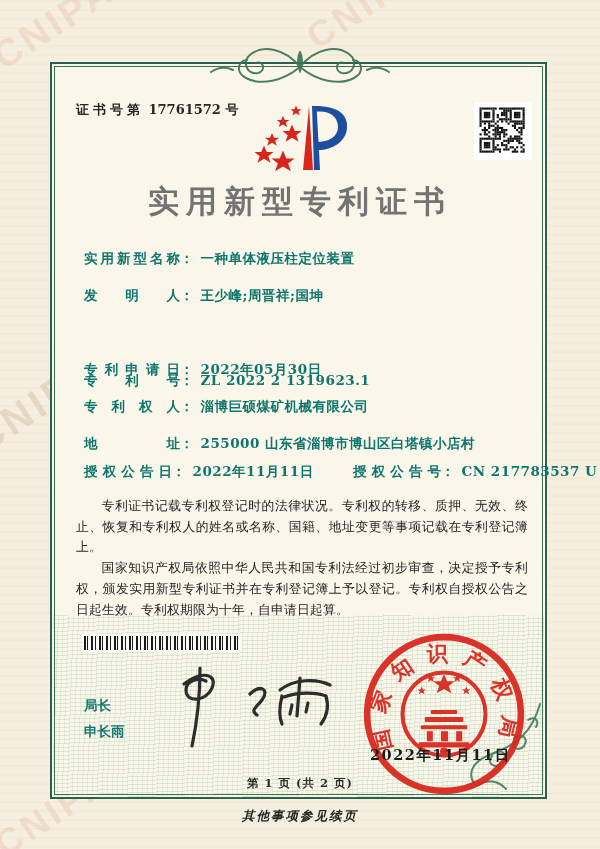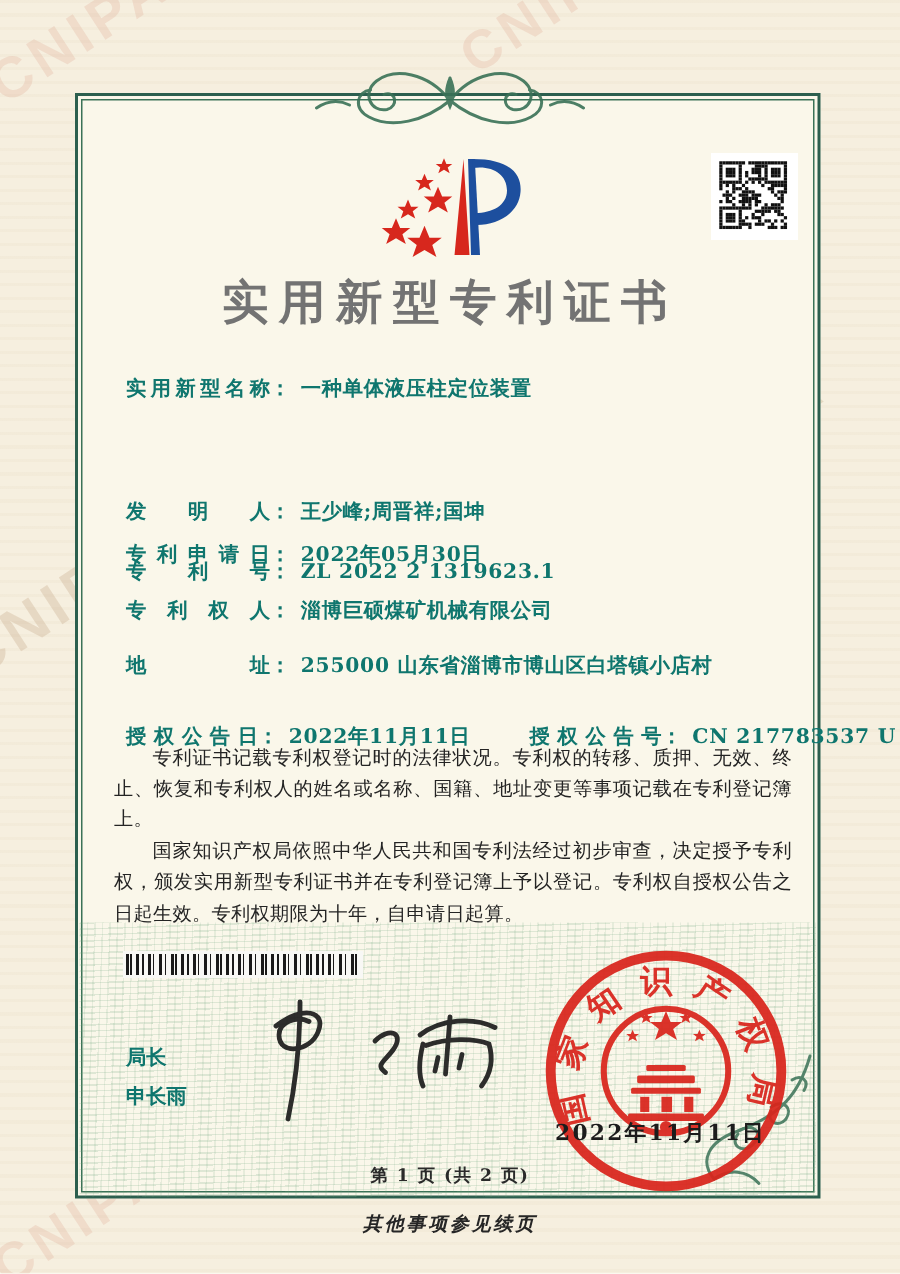--- a/index.html
+++ b/index.html
@@ -86,20 +86,25 @@
   <svg class="ornament-corner" width="92" height="95" viewBox="0 0 92 95">
     <g fill="none" stroke="#3a7257" stroke-width="2" stroke-linecap="round" opacity=".85">
       <path d="M88,4 C80,32 66,44 40,54 C20,61 14,74 24,86"></path>
       <path d="M40,54 C50,48 58,55 50,63 C43,70 34,63 40,56"></path>
       <path d="M24,86 C34,79 46,80 54,89"></path>
       <path d="M62,38 C70,33 77,38 72,46 C67,52 59,48 62,41"></path>
       <path d="M76,20 C82,16 88,20 84,27"></path>
     </g>
   </svg>
 
+  <div class="cert-no">
+    <span class="sp">证书号第</span>
+    <span>17761572</span>
+    <span>号</span>
+  </div>
 
   <svg class="logo" width="96" height="76" viewBox="0 0 96 76">
     <g fill="#d7271d">
       <path d="M0,-10 L2.9,-3.1 10,-3.1 4.5,1.2 6.9,8.1 0,4 -6.9,8.1 -4.5,1.2 -10,-3.1 -2.9,-3.1 Z" transform="translate(44,11) scale(0.55)"></path>
       <path d="M0,-10 L2.9,-3.1 10,-3.1 4.5,1.2 6.9,8.1 0,4 -6.9,8.1 -4.5,1.2 -10,-3.1 -2.9,-3.1 Z" transform="translate(31,22) scale(0.62)"></path>
       <path d="M0,-10 L2.9,-3.1 10,-3.1 4.5,1.2 6.9,8.1 0,4 -6.9,8.1 -4.5,1.2 -10,-3.1 -2.9,-3.1 Z" transform="translate(40,34) scale(0.95)"></path>
       <path d="M0,-10 L2.9,-3.1 10,-3.1 4.5,1.2 6.9,8.1 0,4 -6.9,8.1 -4.5,1.2 -10,-3.1 -2.9,-3.1 Z" transform="translate(20,40) scale(0.7)"></path>
       <path d="M0,-10 L2.9,-3.1 10,-3.1 4.5,1.2 6.9,8.1 0,4 -6.9,8.1 -4.5,1.2 -10,-3.1 -2.9,-3.1 Z" transform="translate(12,55) scale(0.95)"></path>
       <path d="M0,-10 L2.9,-3.1 10,-3.1 4.5,1.2 6.9,8.1 0,4 -6.9,8.1 -4.5,1.2 -10,-3.1 -2.9,-3.1 Z" transform="translate(31,62) scale(1.15)"></path>
       <polygon points="57,6 51,70 61,70"></polygon>
@@ -348,36 +353,36 @@
       <rect x="43.6" y="50.8" width="2.4" height="2.4" fill="#111"></rect>
       <rect x="48.4" y="50.8" width="2.4" height="2.4" fill="#111"></rect>
       <rect x="50.8" y="50.8" width="2.4" height="2.4" fill="#111"></rect>
     </svg>
 
   <div class="title">实用新型专利证书</div>
 
   <div class="frow" style="top:250px;">
     <span class="flabel">实用新型名称</span><span>：</span><span class="fval">一种单体液压柱定位装置</span>
   </div>
-  <div class="frow" style="top:287px;margin-top:45px;">
+  <div class="frow" style="top:287px;">
     <span class="flabel">发明人</span><span>：</span><span class="fval">王少峰;周晋祥;国坤</span>
   </div>
   <div class="frow" style="top:324px;margin-top:48px;">
     <span class="flabel">专利号</span><span>：</span><span class="fval">ZL 2022 2 1319623.1</span>
   </div>
   <div class="frow" style="top:361px;">
     <span class="flabel">专利申请日</span><span>：</span><span class="fval">2022年05月30日</span>
   </div>
   <div class="frow" style="top:398px;">
     <span class="flabel">专利权人</span><span>：</span><span class="fval">淄博巨硕煤矿机械有限公司</span>
   </div>
   <div class="frow" style="top:435px;">
     <span class="flabel">地址</span><span>：</span><span class="fval">255000 山东省淄博市博山区白塔镇小店村</span>
   </div>
-  <div class="frow" style="top:482px;">
+  <div class="frow" style="top:463px;">
     <span class="flabel2">授权公告日</span><span>：</span><span class="fval">2022年11月11日</span>
     <span style="display:inline-block;width:30px;"></span>
     <span class="flabel2">授权公告号</span><span>：</span><span class="fval">CN 217783537 U</span>
   </div>
 
   <div class="paras">
     <p>专利证书记载专利权登记时的法律状况。专利权的转移、质押、无效、终止、恢复和专利权人的姓名或名称、国籍、地址变更等事项记载在专利登记簿上。</p>
     <p>国家知识产权局依照中华人民共和国专利法经过初步审查，决定授予专利权，颁发实用新型专利证书并在专利登记簿上予以登记。专利权自授权公告之日起生效。专利权期限为十年，自申请日起算。</p>
   </div>
 

